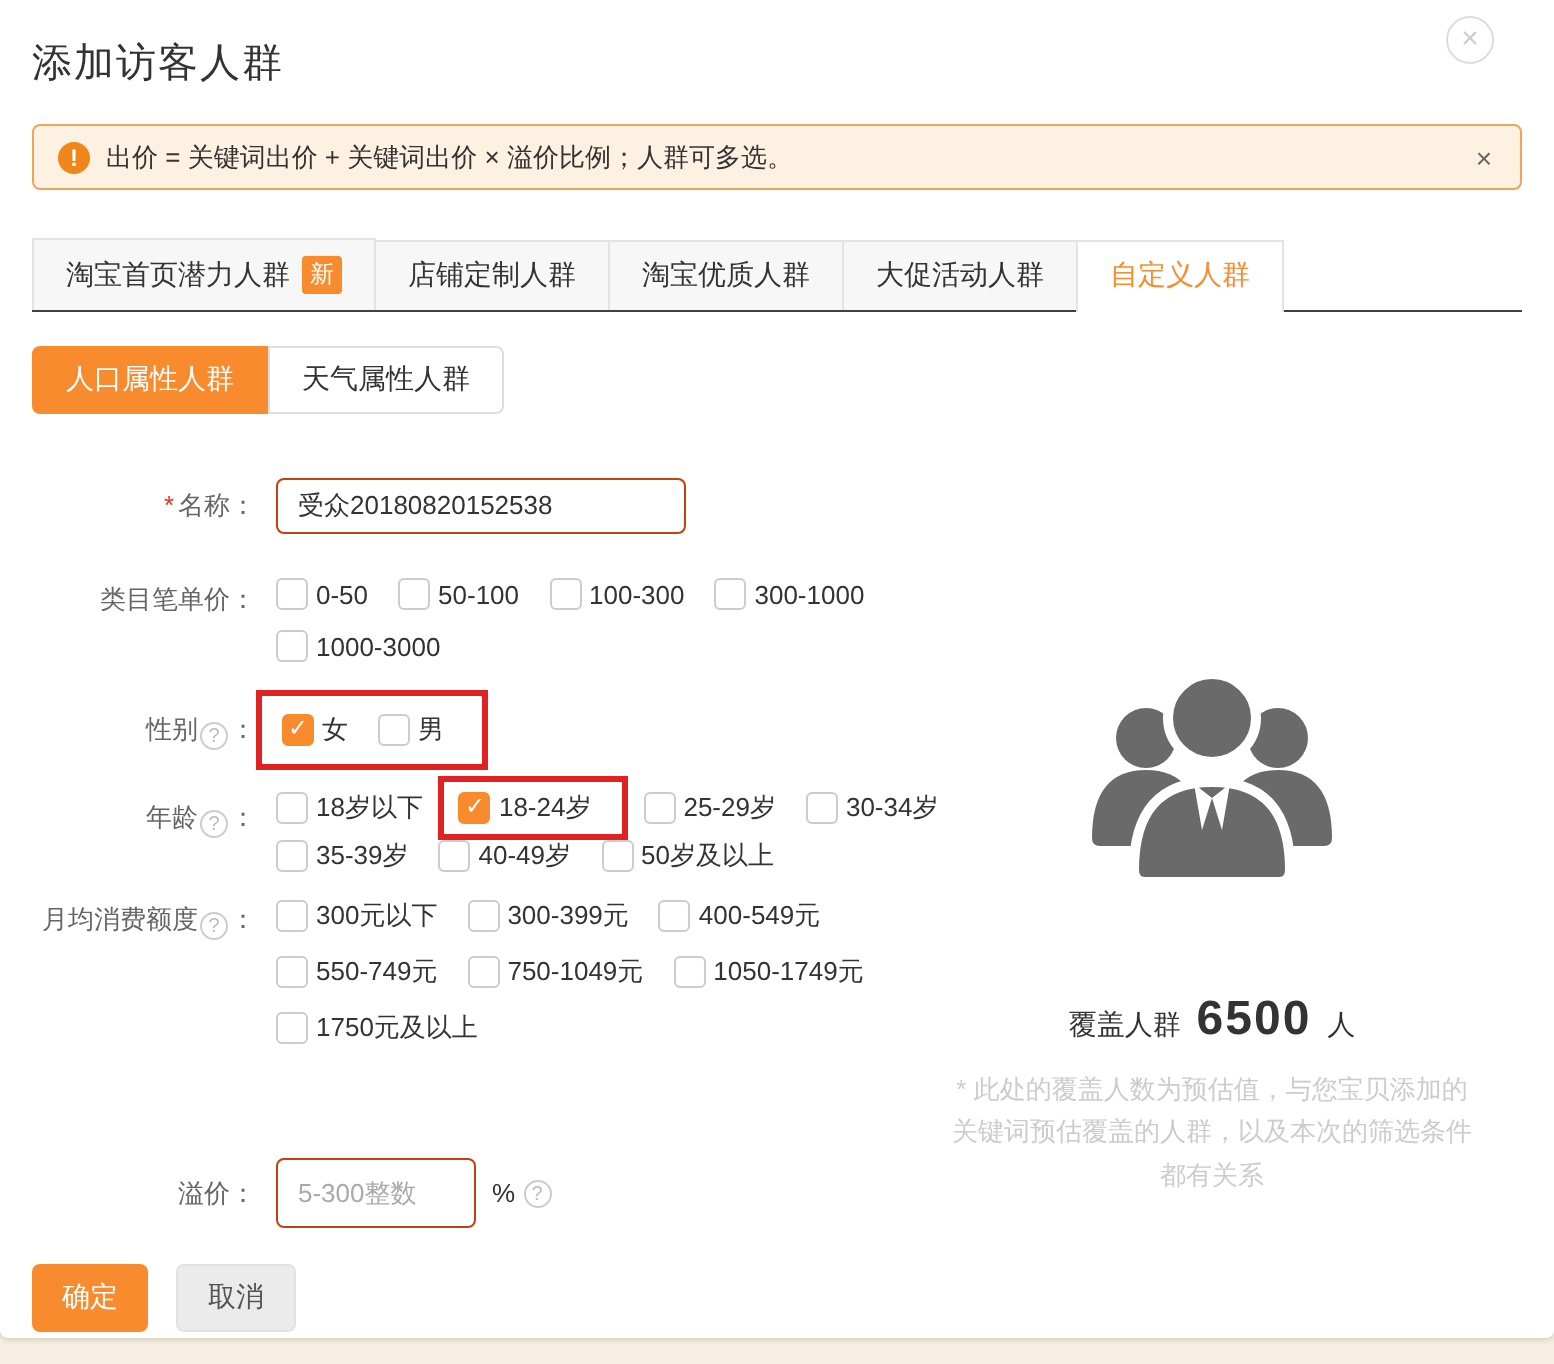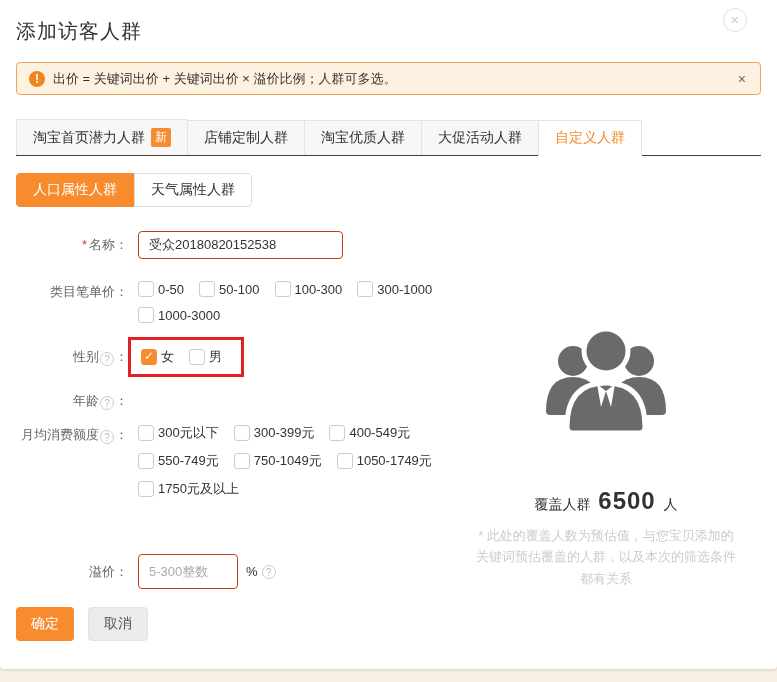--- a/index.html
+++ b/index.html
@@ -29,21 +29,21 @@
   .tab.active { background:#fff; color:#f78b2d; position:relative; margin-bottom:-1px; padding-bottom:9px; }
   .badge { background:#f78b2d; color:#fff; font-size:12px; padding:1px 4px; border-radius:2px; margin-left:6px; }
 
   
   .subtabs { display:inline-flex; margin-top:17px; }
   .subtab { font-size:14px; padding:7px 16px; cursor:pointer; border:1px solid #ddd; background:#fff; color:#333;
             border-radius:0 4px 4px 0; }
   .subtab.active { background:#f78b2d; border-color:#f78b2d; color:#fff; border-radius:4px 0 0 4px; }
 
   
-  .content { position:relative; margin-top:24px; }
+  .content { position:relative; margin-top:32px; }
   .row { display:flex; align-items:flex-start; margin-bottom:12px; }
   .lbl { flex:0 0 122px; text-align:right; font-size:13px; color:#666; padding-right:10px;
          line-height:22px; white-space:nowrap; }
   .lbl .star { color:#e0382e; margin-right:2px; }
   .help { display:inline-block; width:14px; height:14px; border:1px solid #ccc; border-radius:50%;
           color:#bbb; font-size:10px; line-height:13px; text-align:center; vertical-align:-2px; margin:0 1px; cursor:pointer; }
   .ctl { flex:1; }
   .txtin { height:28px; border:1px solid #c2410c; border-radius:4px; padding:0 10px; font-size:13px; color:#333;
            outline:none; font-family:inherit; }
   .name-in { width:205px; }
@@ -175,20 +175,54 @@
             </label>
         </span>
       </div>
     </div>
 
     <div class="row" style="margin-bottom:0;">
       <div class="lbl" style="padding-top:3px;">
         <span>年龄</span><span class="help">?</span><span>：</span>
       </div>
       <div class="ctl">
+        <div class="cbline row-age1">
+          <label class="cb">
+              <span class="box"></span>
+              <span class="cbl">18岁以下</span>
+            </label>
+          <span class="redbox redbox-age">
+            <label class="cb">
+                <span class="box on"></span>
+                <span class="cbl">18-24岁</span>
+              </label>
+          </span>
+          <label class="cb">
+              <span class="box"></span>
+              <span class="cbl">25-29岁</span>
+            </label>
+          <label class="cb">
+              <span class="box"></span>
+              <span class="cbl">30-34岁</span>
+            </label>
+        </div>
+        <div class="cbline" style="margin-bottom:0;">
+          <label class="cb">
+              <span class="box"></span>
+              <span class="cbl">35-39岁</span>
+            </label>
+          <label class="cb">
+              <span class="box"></span>
+              <span class="cbl">40-49岁</span>
+            </label>
+          <label class="cb">
+              <span class="box"></span>
+              <span class="cbl">50岁及以上</span>
+            </label>
+        </div>
       </div>
     </div>
 
     <div class="row row-spend">
       <div class="lbl">
         <span>月均消费额度</span><span class="help">?</span><span>：</span>
       </div>
       <div class="ctl">
         <div class="cbline">
           <label class="cb">

